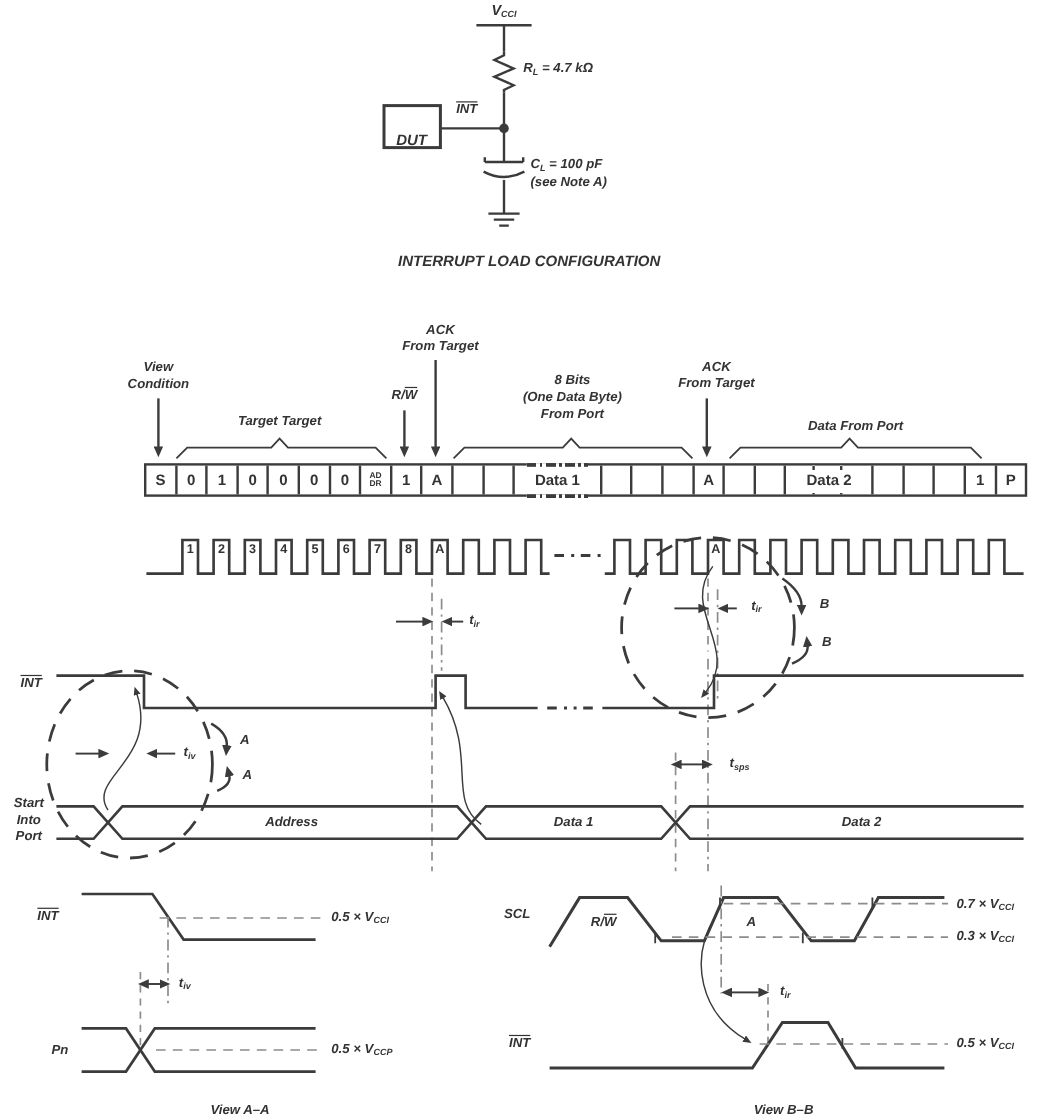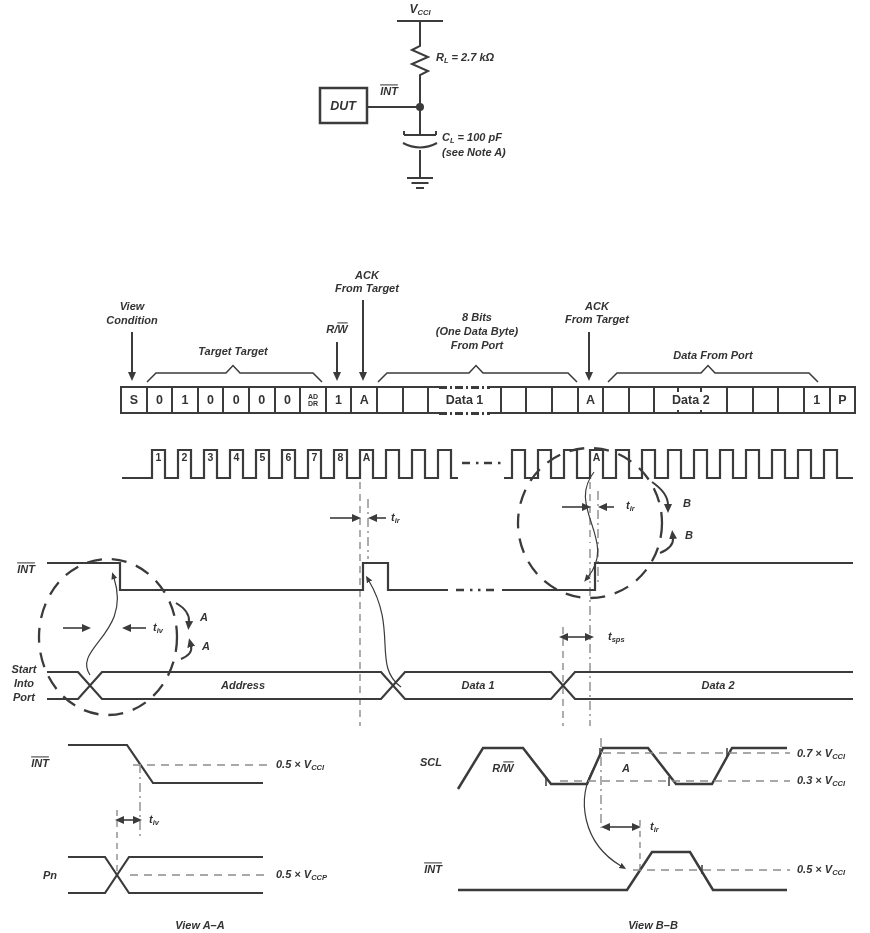--- a/index.html
+++ b/index.html
@@ -4,21 +4,21 @@
 <style>
   html,body{margin:0;padding:0;background:#fff;}
   #stage{position:relative;width:870px;height:933px;background:#fff;overflow:hidden;
          font-family:"Liberation Sans",sans-serif;color:#333;}
   #gfx{position:absolute;left:0;top:0;}
   .lb{position:absolute;font-weight:bold;font-size:11px;white-space:nowrap;color:#333;line-height:1.2;font-style:italic;}
   .ctr{transform:translate(-50%,-50%);text-align:center;}
   .lft{transform:translateY(-50%);}
   .ov{text-decoration:overline;text-align:right;}
   .sb{font-size:7.5px;vertical-align:-2px;font-weight:bold;}
-  .t12{font-size:12.5px;}
+  .t12{font-size:12.5px;margin-top:11px;}
   .bitrow{position:absolute;left:120px;top:386px;width:736px;height:28px;display:flex;
           border:2.5px solid #3b3b3b;box-sizing:border-box;background:#fff;}
   .c{flex:1 1 0;border-right:2px solid #3b3b3b;display:flex;align-items:center;justify-content:center;
      font-weight:bold;font-size:12.5px;box-sizing:border-box;color:#333;}
   .c:last-child{border-right:none;}
   .w{flex:3 3 0;position:relative;}
   .addr{flex-direction:column;font-size:7px;line-height:7.5px;}
   .patch{position:absolute;left:14%;right:14%;height:3px;
          background:repeating-linear-gradient(90deg,#3b3b3b 0 8px,#fff 8px 11px,#3b3b3b 11px 13px,#fff 13px 16px);}
   .pt{top:-2.5px;}.pb{bottom:-2.5px;}
@@ -154,25 +154,26 @@
     <path d="M601,738 V828" stroke="#8c8c8c" stroke-width="1.4" stroke-dasharray="9,4,2,4" fill="none"></path>
     <path d="M640,820 V872" stroke="#8c8c8c" stroke-width="1.4" stroke-dasharray="6,5" fill="none"></path>
     <path d="M546,777 V786 M600,748 V757 M669,777 V786 M727,748 V757 M702,865 V874" stroke="#3b3b3b" stroke-width="1.5" fill="none"></path>
     <path d="M609,827 H633" stroke="#3b3b3b" stroke-width="1.6" fill="none" marker-start="url(#ah)" marker-end="url(#ah)"></path>
     <path d="M458,890 H627 L652,852 H690 L713,890 H787" stroke="#3b3b3b" stroke-width="2.5" fill="none"></path>
     <path d="M633,870 H790" stroke="#8c8c8c" stroke-width="1.4" stroke-dasharray="8,6" fill="none"></path>
   </g>
 </svg>
 
 <div class="lb ctr" style="left:420px;top:9px;font-size:12px"><span>V</span><sub class="sb">CCI</sub></div>
-<div class="lb lft" style="left:436px;top:58px"><span>R</span><sub class="sb">L</sub><span> = 2.7 kΩ</span></div>
+<div class="lb lft" style="left:436px;top:58px"><span>R</span><sub class="sb">L</sub><span> = 4.7 kΩ</span></div>
 <div class="lb ctr t12" style="left:343px;top:106px">DUT</div>
 <div class="lb ctr" style="left:389px;top:92px"><span class="ov">INT</span></div>
 <div class="lb lft" style="left:442px;top:138px"><span>C</span><sub class="sb">L</sub><span> = 100 pF</span></div>
 <div class="lb lft" style="left:442px;top:153px">(see Note A)</div>
+<div class="lb ctr" style="left:441px;top:218px;font-size:12.5px">INTERRUPT LOAD CONFIGURATION</div>
 
 <div class="lb ctr" style="left:132px;top:307px">View</div>
 <div class="lb ctr" style="left:132px;top:321px">Condition</div>
 <div class="lb ctr" style="left:233px;top:352px">Target Target</div>
 <div class="lb ctr" style="left:337px;top:330px"><span>R/</span><span class="ov">W</span></div>
 <div class="lb ctr" style="left:367px;top:276px">ACK</div>
 <div class="lb ctr" style="left:367px;top:289px">From Target</div>
 <div class="lb ctr" style="left:477px;top:318px">8 Bits</div>
 <div class="lb ctr" style="left:477px;top:332px">(One Data Byte)</div>
 <div class="lb ctr" style="left:477px;top:346px">From Port</div>

